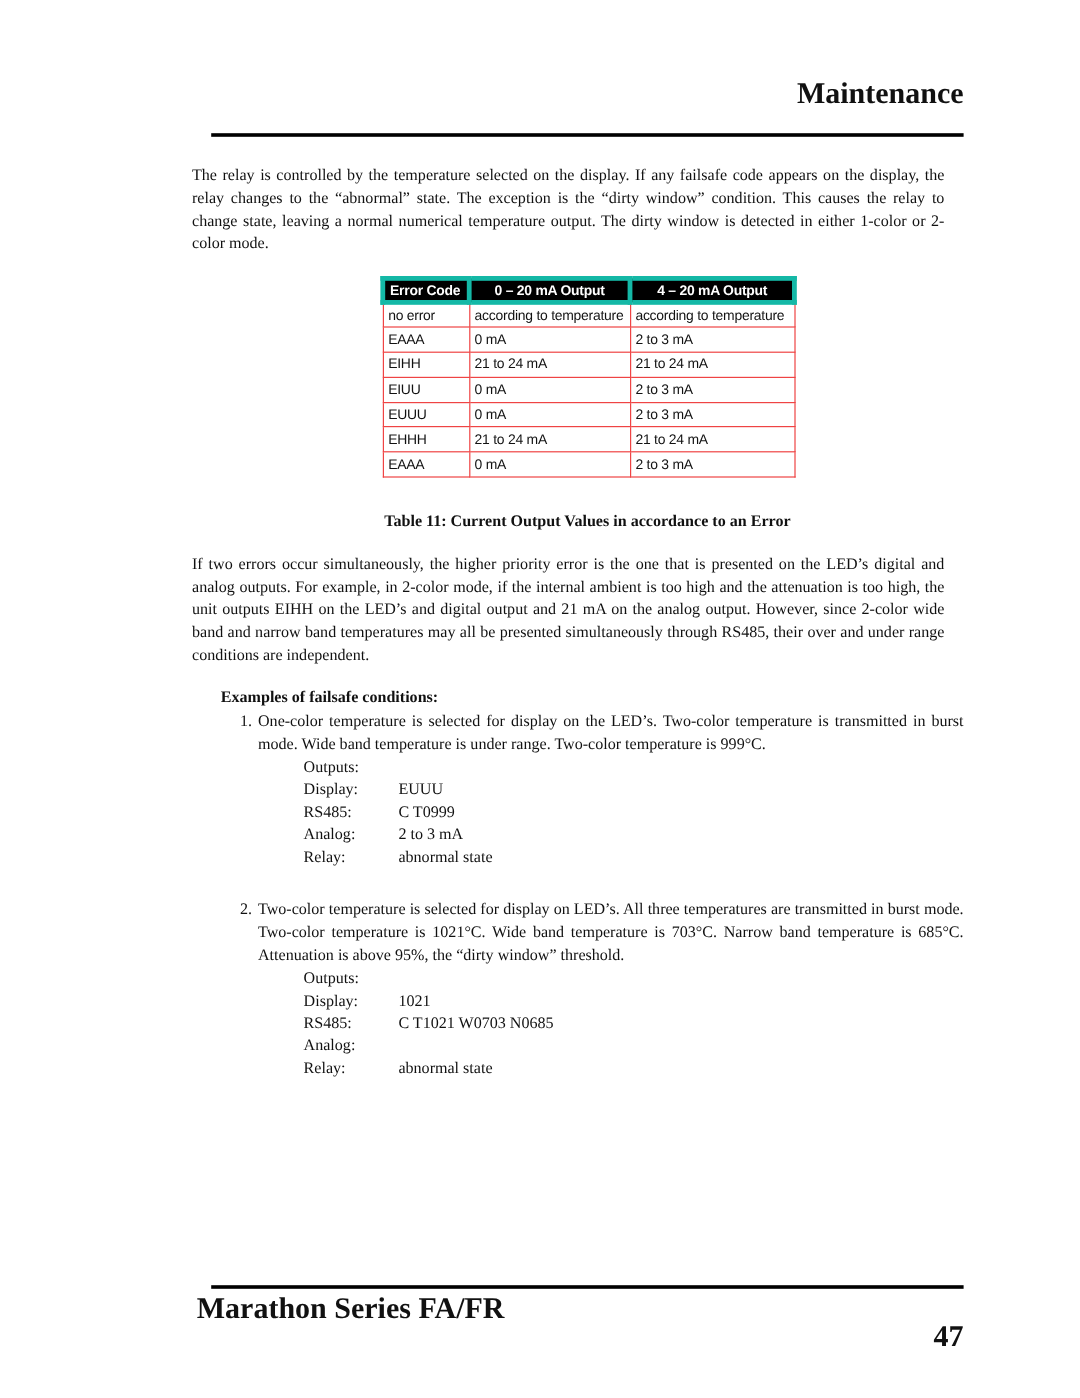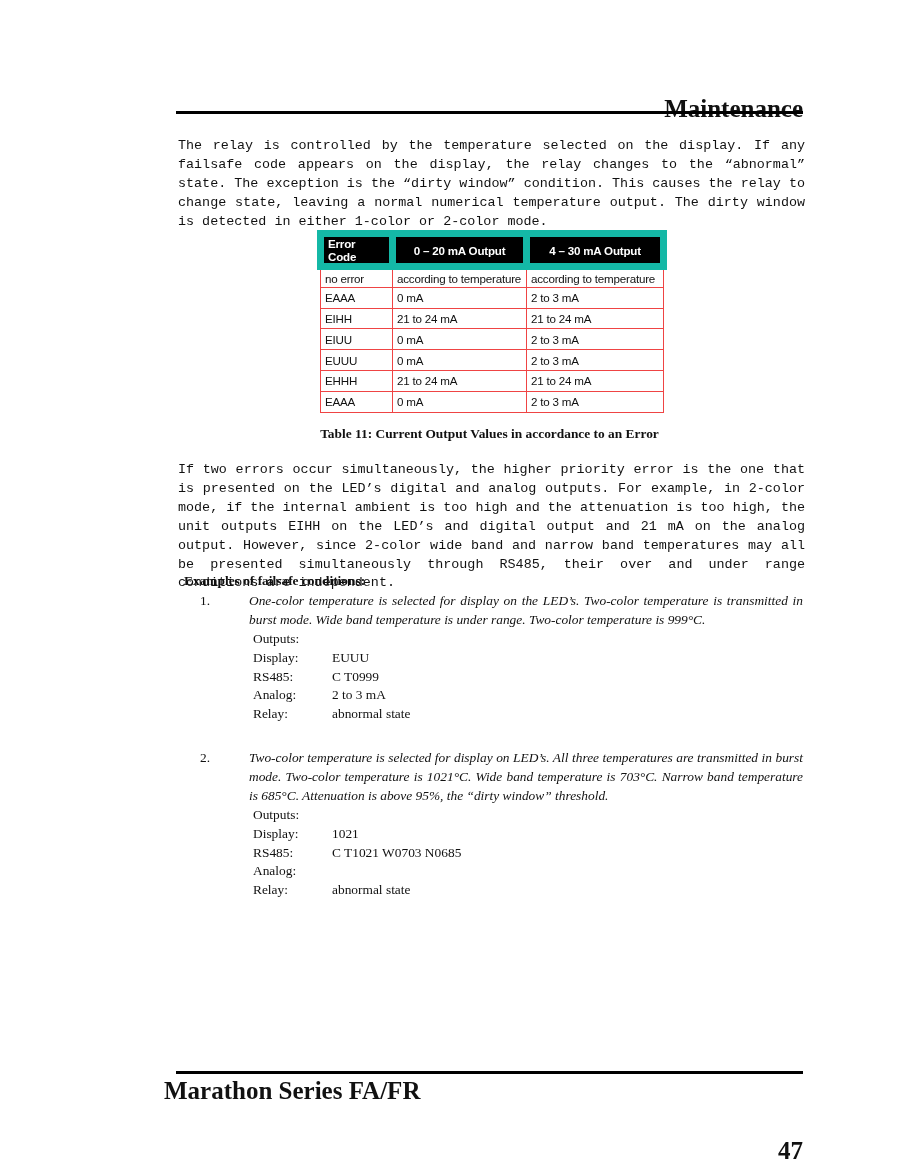--- a/index.html
+++ b/index.html
@@ -6,63 +6,62 @@
     html, body { width: 900px; height: 1165px; background: #ffffff; }
     body {
       position: relative;
       font-family: "Liberation Serif", "DejaVu Serif", serif;
       color: #111;
       overflow: hidden;
     }
     .page-header-title {
       position: absolute;
       right: 97px;
-      top: 94px;
+      top: 64px;
       font-size: 25px;
       font-weight: bold;
       line-height: 30px;
     }
     .rule {
       position: absolute;
       left: 176px;
       width: 627px;
       height: 3px;
       background: #000;
     }
     .rule.top { top: 111px; }
     .rule.bottom { top: 1071px; }
     .para {
       position: absolute;
-      left: 178px;
+      left: 160px;
       width: 627px;
       font-size: 13.4px;
       line-height: 18.9px;
       text-align: justify;
-      font-family: Liberation Mono, monospace;
     }
     .para.p1 { top: 137px; }
     .para.p2 { top: 461px; }
 
     table.err {
       position: absolute;
       left: 317px;
       top: 230px;
       border-collapse: collapse;
       font-family: "Liberation Sans", "DejaVu Sans", sans-serif;
       font-size: 11.6px;
       letter-spacing: -0.2px;
     }
     table.err th {
       background: #000;
       color: #fff;
       font-weight: bold;
       height: 20px;
       padding: 0 4px;
       text-align: center;
-      border: 7px solid #14b8a6;
+      border: 4px solid #14b8a6;
     }
     table.err th:first-child { text-align: left; }
     table.err td {
       height: 20.8px;
       padding: 0 4px;
       border: 1px solid #ef4444;
       white-space: nowrap;
     }
     table.err col.c1 { width: 72px; }
     table.err col.c2 { width: 134px; }
@@ -93,43 +92,42 @@
       line-height: 18.9px;
     }
     .example.e1 { top: 592px; }
     .example.e2 { top: 749px; }
     .example .num {
       position: absolute;
       left: 24px;
       top: 0;
     }
     .example .text {
-      margin-left: 73px;
+      margin-left: 39px;
       text-align: justify;
-      font-style: italic;
     }
     .outputs {
       margin-left: 77px;
     }
     .outputs .row { display: flex; height: 18.9px; }
     .outputs .lbl { width: 79px; }
     .outputs .val { }
 
     .footer-title {
       position: absolute;
       left: 164px;
       top: 1076px;
       font-size: 25px;
       font-weight: bold;
       line-height: 30px;
     }
     .footer-page {
       position: absolute;
       right: 97px;
-      top: 1136px;
+      top: 1100px;
       font-size: 25px;
       font-weight: bold;
       line-height: 30px;
     }
   </style>
 </head>
 <body>
 
 <div class="page-header-title">Maintenance</div>
 <div class="rule top"></div>
@@ -139,21 +137,21 @@
 <table class="err">
   <colgroup>
       <col class="c1">
       <col class="c2">
       <col class="c3">
     </colgroup>
   <thead>
     <tr>
       <th>Error Code</th>
       <th>0 – 20 mA Output</th>
-      <th>4 – 30 mA Output</th>
+      <th>4 – 20 mA Output</th>
     </tr>
   </thead>
   <tbody>
     <tr>
       <td>no error</td>
       <td>according to temperature</td>
       <td>according to temperature</td>
     </tr>
     <tr>
       <td>EAAA</td>

